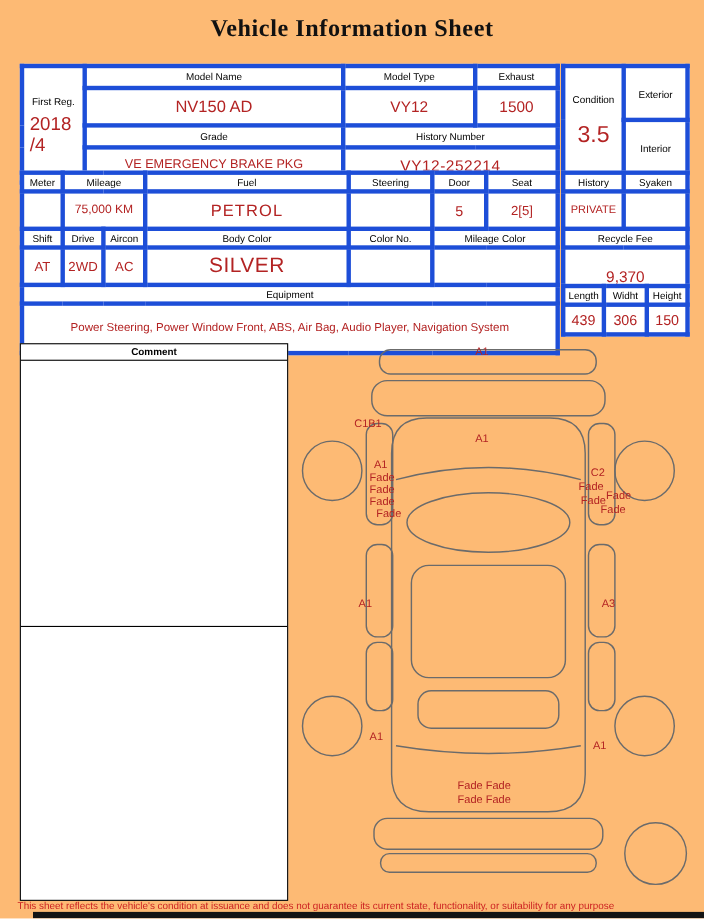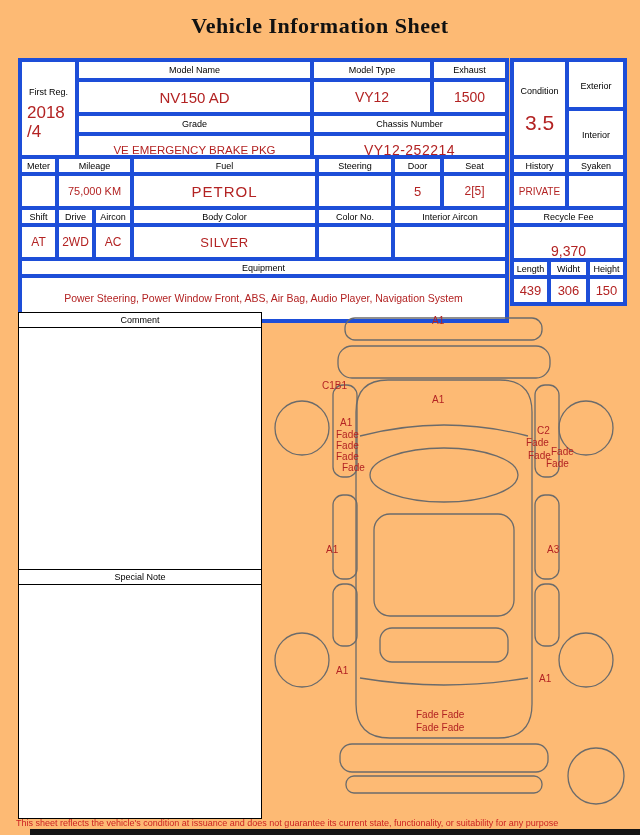--- a/index.html
+++ b/index.html
@@ -57,32 +57,33 @@
   
   .t2-left  { left: 18px;  top: 155px; width: 488px; }
   .t2-right-a { left: 510px; top: 155px; width: 113px; }
   .t2-right-b { left: 510px; top: 258px; width: 113px; }
   .mileage-v { font-size: 11px; }
   .fuel-v { font-size: 15px; letter-spacing: 1px; }
   .door-v { font-size: 13px; }
   .seat-v { font-size: 12px; }
   .history-v { font-size: 10px; }
   .small-v { font-size: 12px; }
-  .bodycolor-v { font-size: 13px; letter-spacing: 0.5px; }
+  .bodycolor-v { font-size: 19px; letter-spacing: 0.5px; }
   .fee-v { font-size: 14px; }
   .equip-v { font-size: 10.5px; text-align: left; vertical-align: top; padding: 4px 4px 0 4px; line-height: 1.2; }
   .dim-v { font-size: 13px; }
 
   
   .comment-panel {
     position: absolute;
     left: 18px; top: 312px;
     width: 242px; height: 505px;
     border: 1.6px solid #000;
     background: #fff;
+    font-weight: bold;
   }
   .panel-section { width: 100%; }
   .panel-section.first { height: 256px; border-bottom: 1px solid #000; }
   .panel-section.second { height: 246px; }
   .panel-label {
     font-size: 9px;
     text-align: center;
     border-bottom: 1px solid #000;
     padding: 2px 0;
   }
@@ -137,21 +138,21 @@
       <td class="h">Model Type</td>
       <td class="h">Exhaust</td>
     </tr>
     <tr>
       <td class="red model-name-v" style="height:30px">NV150 AD</td>
       <td class="red model-type-v">VY12</td>
       <td class="red exhaust-v">1500</td>
     </tr>
     <tr>
       <td class="h" style="height:16px">Grade</td>
-      <td class="h" colspan="2">Chassis Number</td>
+      <td class="h" colspan="2">History Number</td>
     </tr>
     <tr>
       <td class="red grade-v" style="height:28px">VE EMERGENCY BRAKE PKG</td>
       <td class="red chassis-v" colspan="2">VY12-252214</td>
     </tr>
   </tbody>
     </table>
 
   <table class="sheet t1-right">
     <colgroup>
@@ -202,21 +203,21 @@
       <td></td>
       <td class="red door-v">5</td>
       <td class="red seat-v">2[5]</td>
     </tr>
     <tr>
       <td class="h" style="height:13px">Shift</td>
       <td class="h">Drive</td>
       <td class="h">Aircon</td>
       <td class="h">Body Color</td>
       <td class="h">Color No.</td>
-      <td class="h" colspan="2">Interior Aircon</td>
+      <td class="h" colspan="2">Mileage Color</td>
     </tr>
     <tr>
       <td class="red small-v" style="height:30px">AT</td>
       <td class="red small-v">2WD</td>
       <td class="red small-v">AC</td>
       <td class="red bodycolor-v">SILVER</td>
       <td></td>
       <td colspan="2"></td>
     </tr>
     <tr>
@@ -267,23 +268,20 @@
       <td class="red dim-v" style="height:23px">439</td>
       <td class="red dim-v">306</td>
       <td class="red dim-v">150</td>
     </tr>
   </tbody>
     </table>
 
   <div class="comment-panel">
     <div class="panel-section first">
       <div class="panel-label">Comment</div>
-    </div>
-    <div class="panel-section second">
-      <div class="panel-label">Special Note</div>
     </div>
   </div>
 
   <svg class="diagram" viewBox="0 0 368 500" width="368" height="500">
     <g fill="none" stroke="#6b6b6b" stroke-width="1.3">
       <rect x="77" y="6" width="197" height="22" rx="10"></rect>
       <rect x="70" y="34" width="212" height="32" rx="14"></rect>
       <path d="M120 68 L232 68 Q264 68 264 100 L264 392 Q264 426 230 426 L122 426 Q88 426 88 392 L88 100 Q88 68 120 68 Z"></path>
       <path d="M92 124 Q176 102 260 124"></path>
       <ellipse cx="176" cy="163" rx="74" ry="27"></ellipse>

